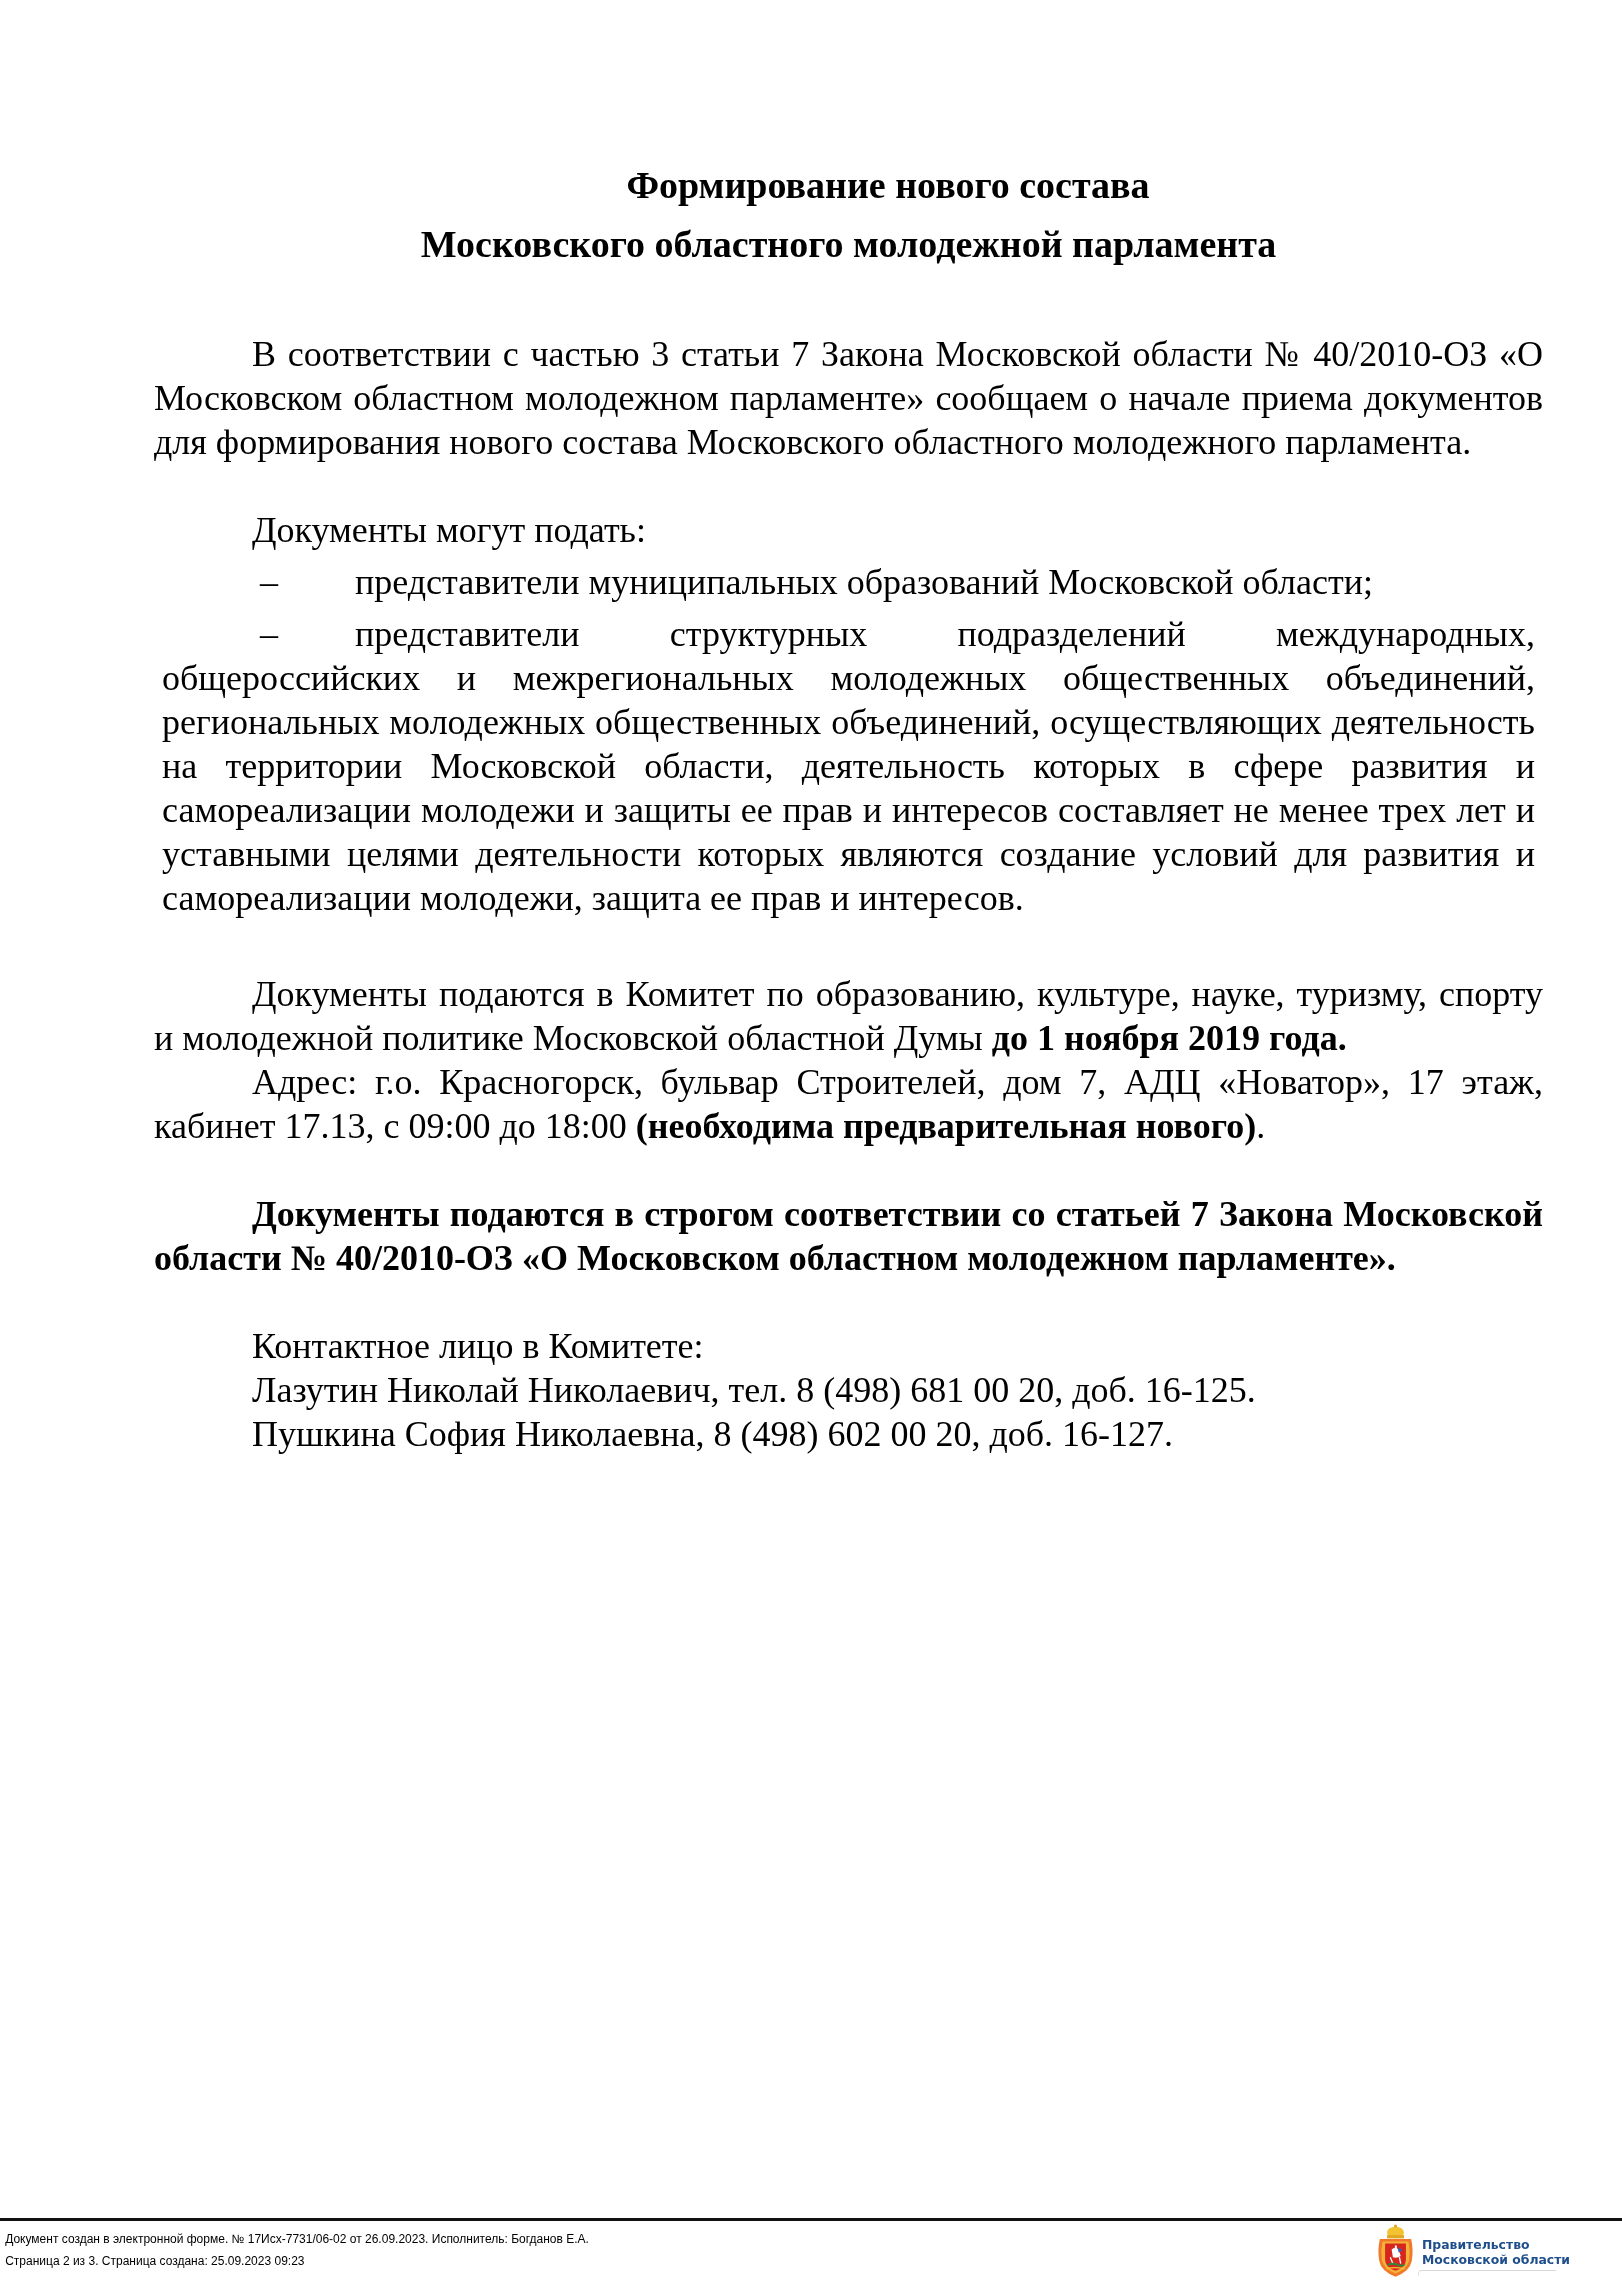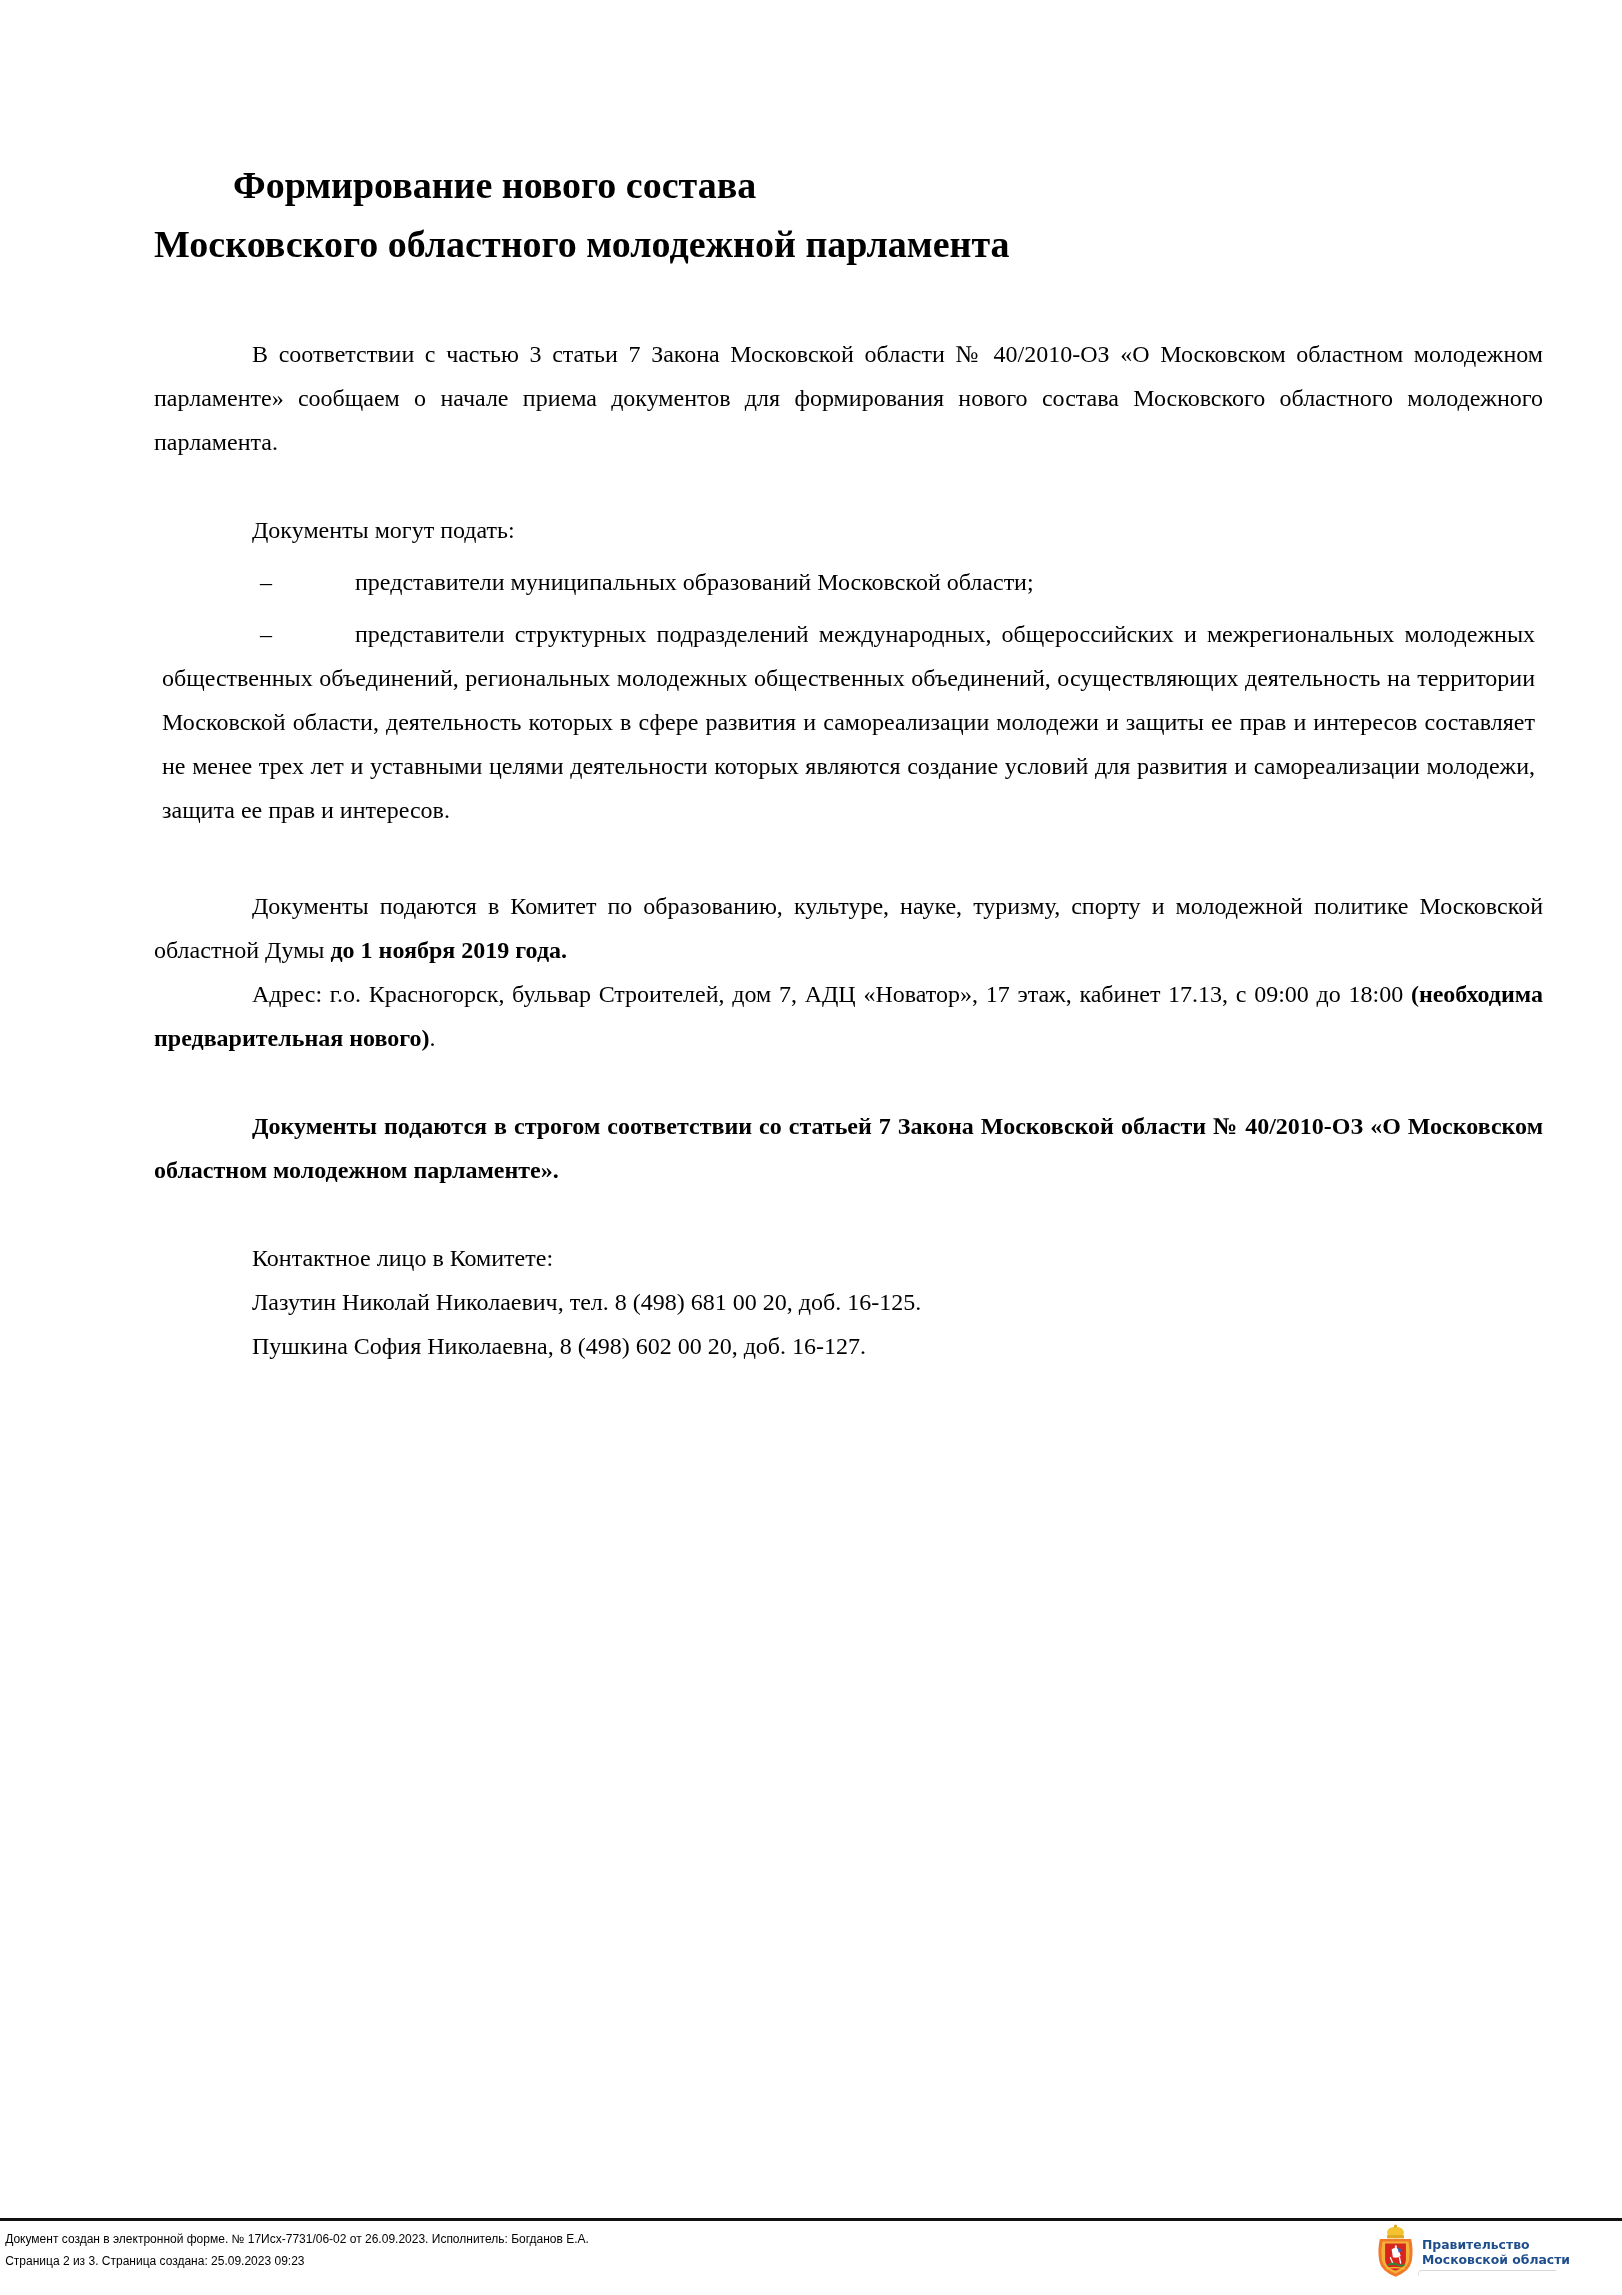--- a/index.html
+++ b/index.html
@@ -19,32 +19,32 @@
       position: absolute;
       left: 0; top: 0;
       width: 1622px;
       height: 2295px;
     }
     .title {
       position: absolute;
       left: 154px;
       width: 1389px;
       top: 156px;
-      text-align: left;
+      text-align: center;
       font-weight: bold;
       font-size: 38px;
       line-height: 59px;
     }
     .title .t1 { display: block; padding-left: 79px; }
     .title .t2 { display: block; }
     .body {
       position: absolute;
       left: 154px;
       width: 1389px;
-      font-size: 24px;
+      font-size: 36px;
       line-height: 44px;
     }
     .para {
       margin: 0;
       text-align: justify;
       text-indent: 98px;
     }
     .dash-item {
       margin: 8px;
       text-align: justify;

